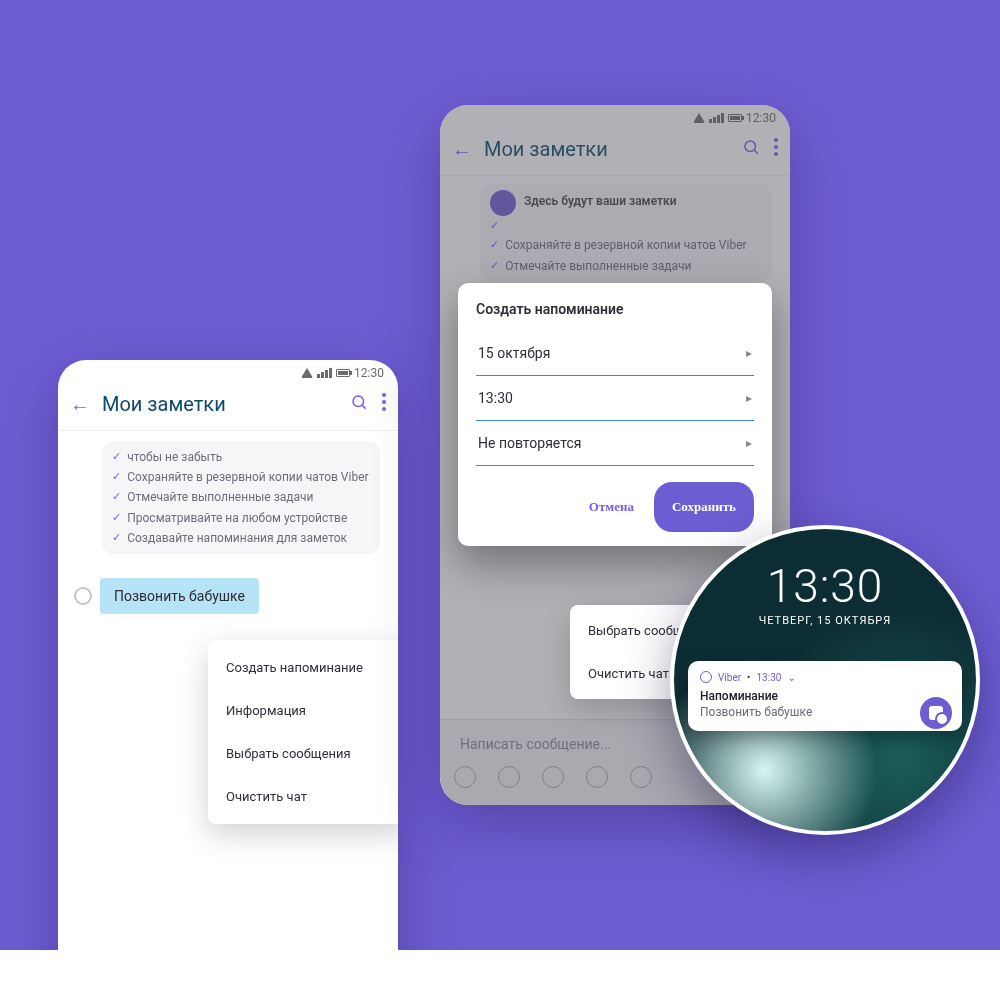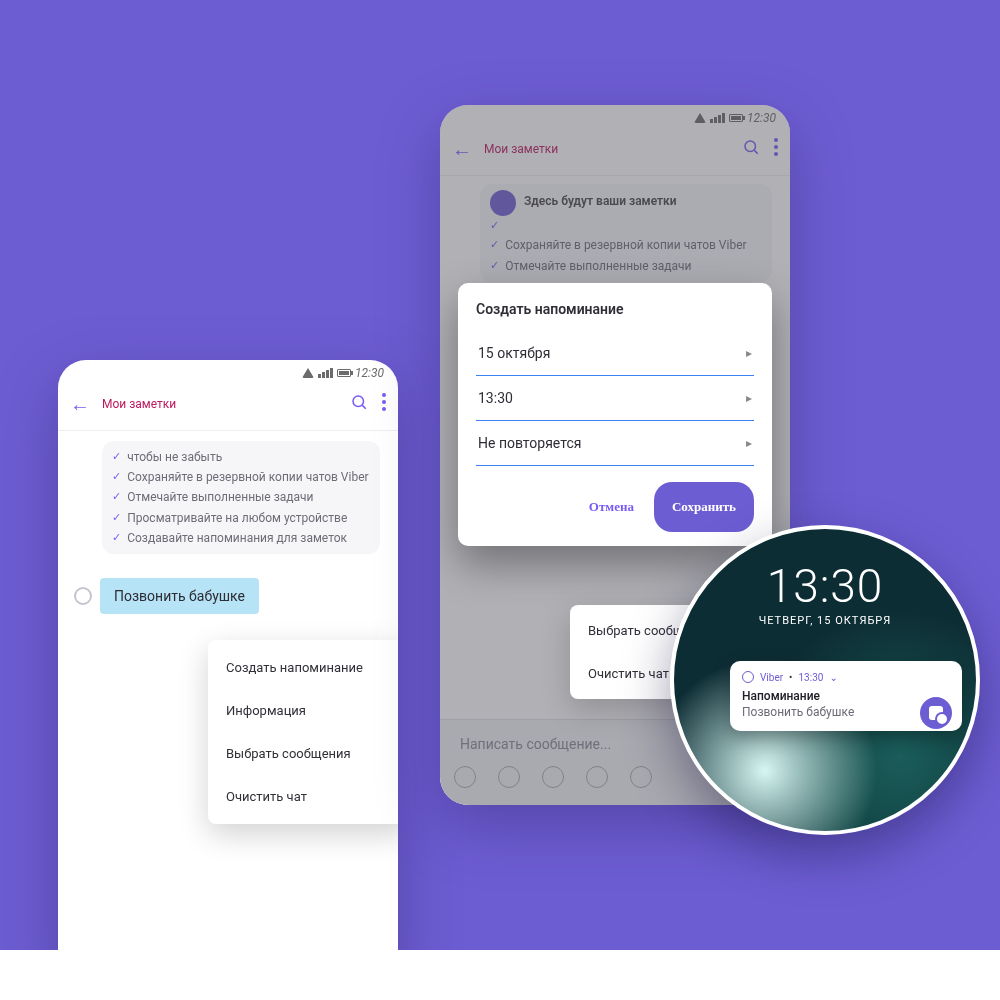--- a/index.html
+++ b/index.html
@@ -22,40 +22,39 @@
     overflow: hidden;
   }
   .statusbar {
     display: flex;
     justify-content: flex-end;
     align-items: center;
     padding: 6px 14px 2px;
     gap: 4px;
     color: #6b6b6b;
     font-size: 12px;
-    font-style: italic;
   }
   .statusbar .sig { display:flex; align-items:flex-end; gap:1px; }
   .statusbar .sig span { width:3px; background:#6b6b6b; display:block; }
   .statusbar .sig span:nth-child(1){height:4px}
   .statusbar .sig span:nth-child(2){height:6px}
   .statusbar .sig span:nth-child(3){height:8px}
   .statusbar .sig span:nth-child(4){height:10px}
   .statusbar .wifi { width:0;height:0;border-left:6px solid transparent;border-right:6px solid transparent;border-bottom:10px solid #6b6b6b;border-radius:2px;}
   .statusbar .batt { width:14px;height:8px;border:1px solid #6b6b6b;border-radius:1px;position:relative;}
   .statusbar .batt::after{content:"";position:absolute;right:-3px;top:1px;width:2px;height:4px;background:#6b6b6b;}
   .statusbar .batt::before{content:"";position:absolute;left:1px;top:1px;width:10px;height:4px;background:#6b6b6b;}
   .statusbar .time{font-size:12px;color:#6b6b6b;}
 
   .appbar {
     display:flex; align-items:center; padding:10px 12px 14px;
     border-bottom:1px solid #eee;
   }
   .appbar .back { color:#7a5af5; margin-right:12px; font-size:20px; }
-  .appbar .title { color:#be185d; font-size:12px; flex:1; }
+  .appbar .title { color:#0c4a6e; font-size:20px; flex:1; }
   .appbar .act { color:#7a5af5; margin-left:14px; font-size:18px; }
 
   .intro {
     margin: 10px 18px 0 44px;
     padding: 6px 10px;
     background:#f6f6f9;
     border-radius:12px;
     font-size:12px;
     color:#6d6d77;
   }
@@ -128,21 +127,20 @@
       radial-gradient(circle at 55% 90%, #0d3b3a 0%, rgba(13,59,58,0) 50%),
       linear-gradient(#0d2d34, #0d2d34);
   }
   .lock .lt { position:absolute; top:30px; left:0; right:0; text-align:center; color:#fff; }
   .lock .lt .big { font-size:46px; font-weight:300; letter-spacing:1px; }
   .lock .lt .sm { font-size:11px; letter-spacing:1px; margin-top:1px; }
   .lock .card {
     position:absolute; left:14px; right:14px; top:132px;
     background:#fff; border-radius:10px; padding:10px 12px 12px;
     box-shadow:0 6px 18px rgba(0,0,0,0.3);
-    margin-left:42px;
   }
   .lock .meta { display:flex; align-items:center; gap:6px; font-size:10px; color:#6d5dd3; }
   .lock .meta .dot { color:#333; }
   .lock .meta .vic { width:12px;height:12px;border:1.5px solid #6d5dd3;border-radius:50%; display:inline-block; }
   .lock .meta .chev { color:#6d5dd3; font-size:10px; }
   .lock .ntitle { font-size:12px; color:#202028; margin-top:6px; font-weight:500; }
   .lock .nbody { font-size:12px; color:#6b6b77; margin-top:2px; }
   .lock .bubbleicn {
     position:absolute; right:10px; top:36px;
     width:32px;height:32px;border-radius:50%; background:#6d5dd3;

